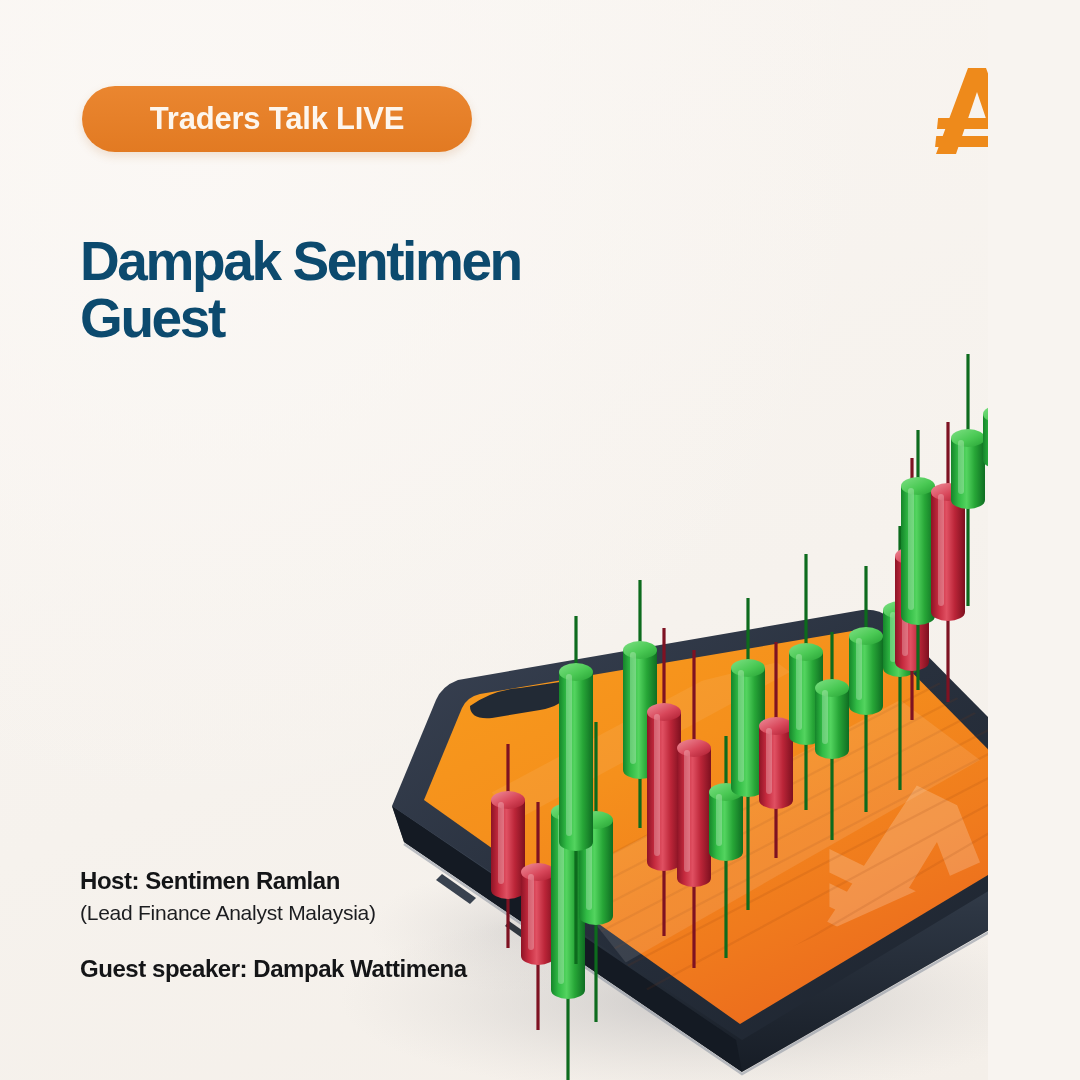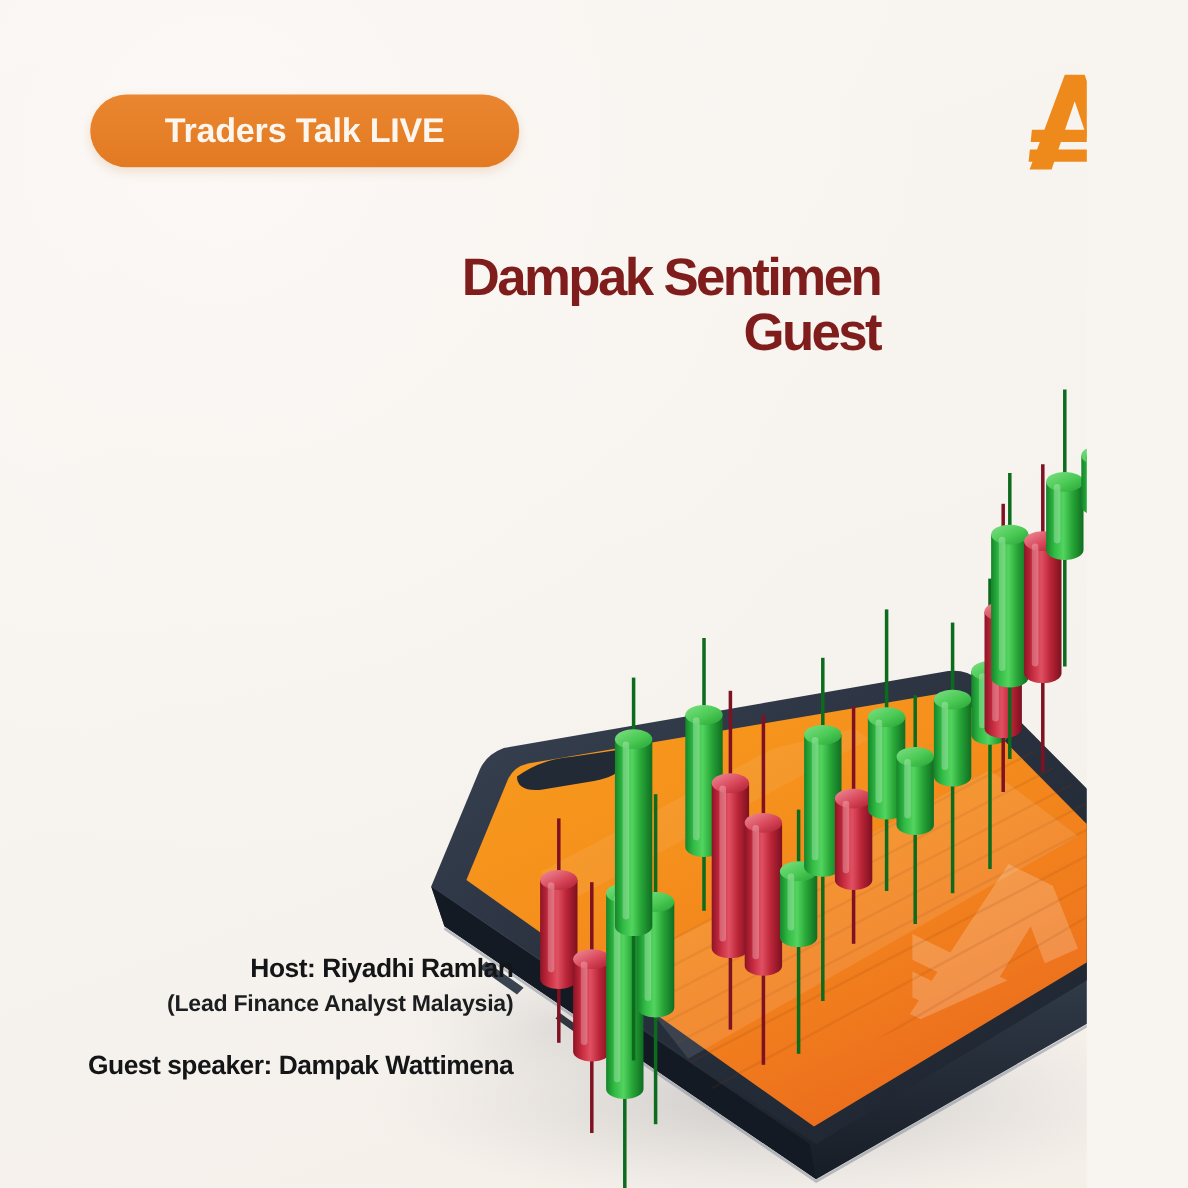--- a/index.html
+++ b/index.html
@@ -8,21 +8,20 @@
     width:1080px;height:1080px;
     background:#f8f4f0;
     font-family:"Liberation Sans", sans-serif;
     overflow:hidden;
   }
   #poster{
     position:relative;
     width:988px;height:1080px;
     background:#f8f4f0;
     overflow:hidden;
-    text-align:right;
   }
 
   
   .bg-wash{
     position:absolute;inset:0;
     background:
       radial-gradient(circle at 20% 12%, #fbf8f5 0%, rgba(251,248,245,0) 55%),
       linear-gradient(160deg,#f9f5f1 0%,#f6f2ed 60%,#f4efe9 100%);
   }
 
@@ -45,22 +44,22 @@
   
   .logo{
     position:absolute;left:928px;top:62px;
     width:104px;height:100px;
   }
 
   
   .headline{
     position:absolute;left:80px;top:196px;
     width:720px;
-    color:#7f1d1d;
-    font-size:48px;
+    color:#0c4a6e;
+    font-size:55px;
     font-weight:bold;
     line-height:1.035;
     letter-spacing:-2.4px;
   }
   .headline .ln{display:block;white-space:nowrap;}
 
   
   .dateline{
     position:absolute;left:82px;top:516px;
     color:#1d1f22;
@@ -84,21 +83,21 @@
     color:#141517;
     font-size:24px;
     font-weight:bold;
     letter-spacing:-0.45px;
     line-height:1.25;
     white-space:nowrap;
   }
   .credit-role{
     color:#1c1d20;
     font-size:21px;
-    font-weight:bold;
+    font-weight:normal;
     letter-spacing:-0.25px;
     line-height:1.3;
     margin-top:3px;
     white-space:nowrap;
   }
 
   
   .artwork{
     position:absolute;left:0;top:0;
     width:1080px;height:1080px;
@@ -393,21 +392,21 @@
   </div>
 
   <h1 class="headline">
     <span class="ln">Dampak Sentimen</span>
     <span class="ln">Guest</span>
   </h1>
 
 
   <div class="credits">
     <div class="credit-block">
-      <div class="credit-name">Host: Riyadhi Ramlan</div>
+      <div class="credit-name">Host: Sentimen Ramlan</div>
       <div class="credit-role">(Lead Finance Analyst Malaysia)</div>
     </div>
     <div class="credit-block">
       <div class="credit-name">Guest speaker: Dampak Wattimena</div>
     </div>
   </div>
 
 </div>
 
 </body></html>

